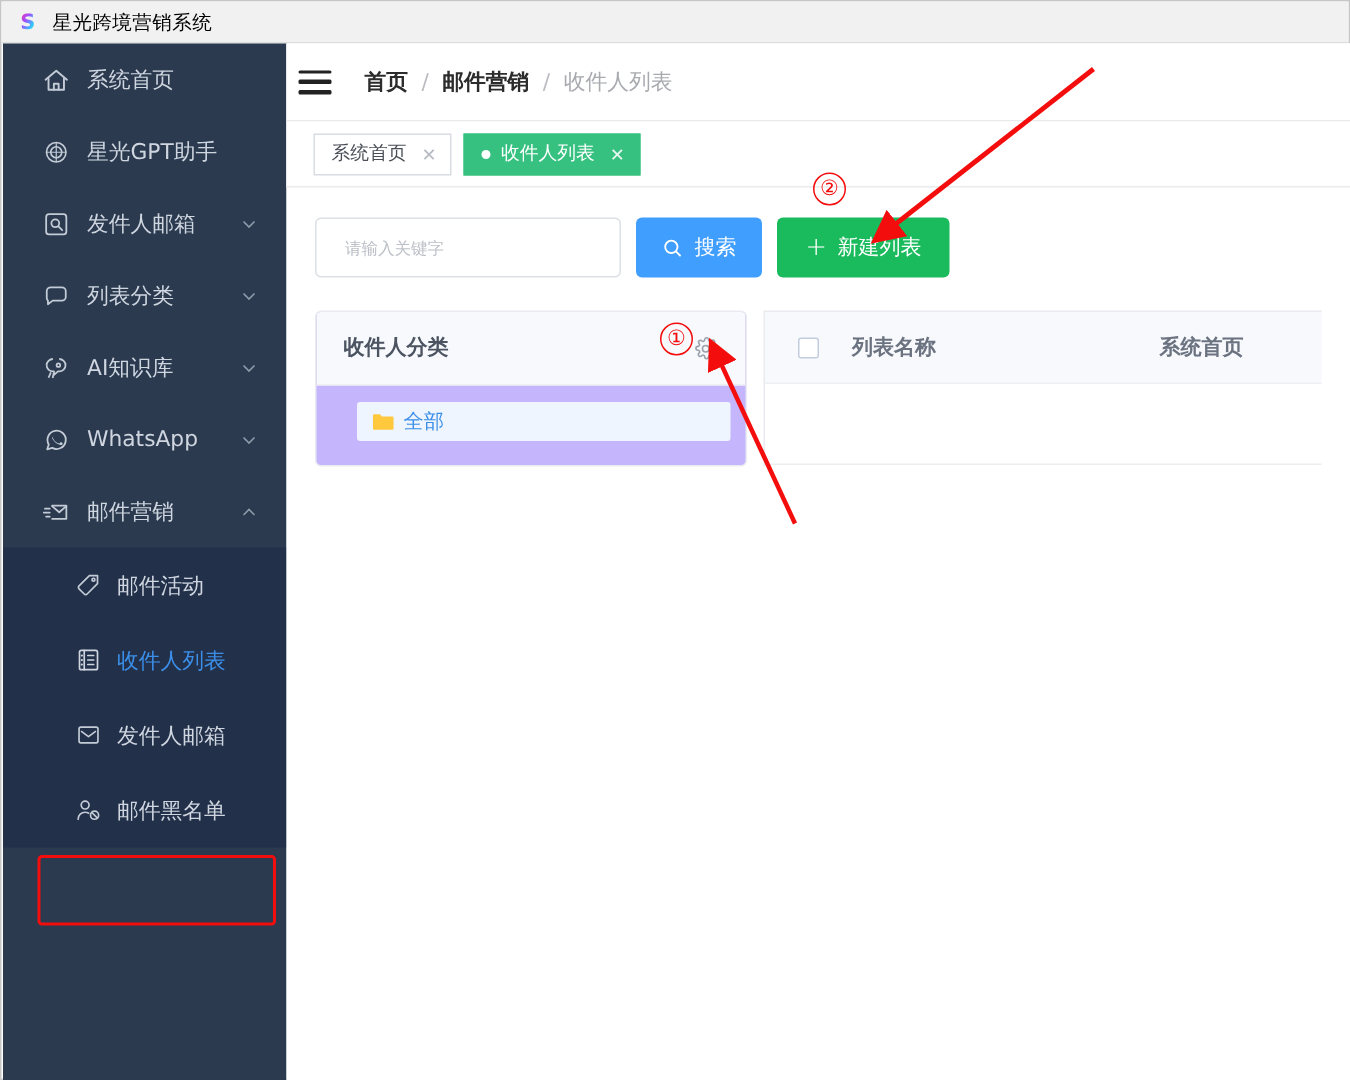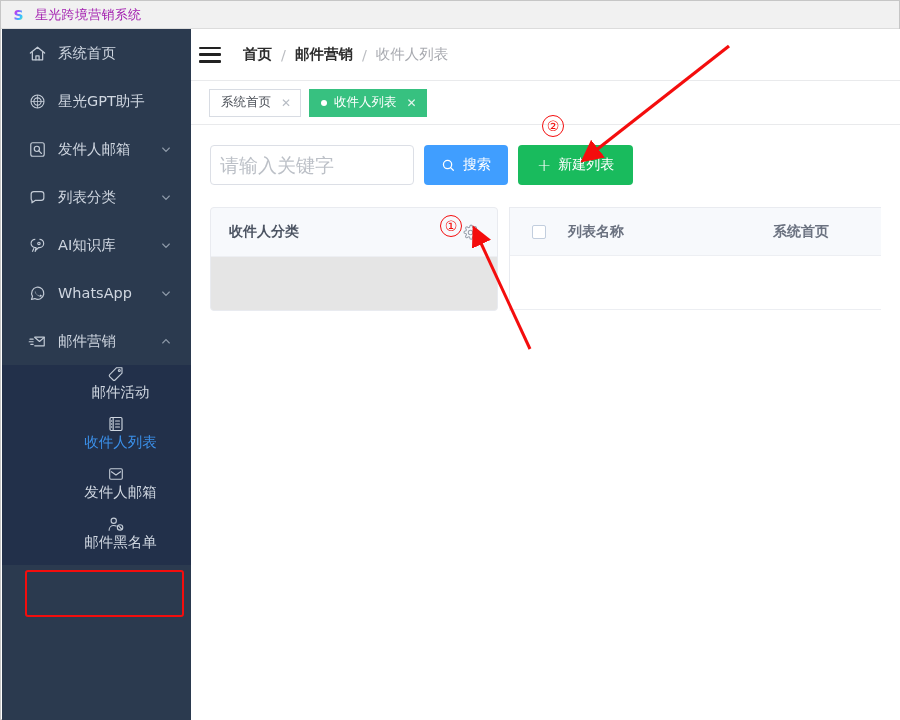--- a/index.html
+++ b/index.html
@@ -22,21 +22,21 @@
     background:#f1f1f1;
     border-bottom:1px solid #dcdcdc;
     display:flex; align-items:center; padding-left:9px;
   }
   .logo-s {
     width:17px; height:17px; position:relative; margin-right:8px;
     display:flex; align-items:center; justify-content:center;
   }
   .logo-s svg { display:block; }
   .titlebar-title {
-    font-size:13px; color:#a21caf; letter-spacing:.3px;
+    font-size:13px; color:#000000; letter-spacing:.3px;
     font-family:"DejaVu Sans","Liberation Sans",sans-serif;
   }
 
   
   .sidebar {
     position:absolute; left:1px; top:28px; width:189px; height:691px;
     background:#2b3a4f;
     overflow:hidden;
   }
   .nav-item {
@@ -55,21 +55,21 @@
   }
   .chev {
     position:absolute; right:21px; top:50%; transform:translateY(-50%);
     width:9px; height:9px; color:#8d99a8;
   }
   .chev svg { display:block; }
 
   .submenu { background:#22304a; }
   .sub-item {
     height:50px; display:flex; align-items:center; padding-left:48px;
-    position:relative; cursor:pointer;flex-direction:column;
+    position:relative; cursor:pointer;
   }
   .sub-item .ico {
     width:18px; height:18px; flex:0 0 18px;
     display:flex; align-items:center; justify-content:center;
     margin-right:10px; color:#c3cbd6;
   }
   .sub-item .sub-label {
     font-size:14.5px; color:#cfd6e0; white-space:nowrap;
     font-family:"DejaVu Sans","Liberation Sans",sans-serif;
   }
@@ -115,39 +115,39 @@
   .tab.sel { background:#3cb371; background:#37c180; color:#fff; border:1px solid #37c180; }
   .tab .dot { width:6px; height:6px; border-radius:50%; background:#fff; margin-right:7px; }
   .tab .x { margin-left:10px; font-size:12px; color:#b7bcc4; line-height:1; }
   .tab.sel .x { color:#e6f7ee; }
 
   .content { padding:20px 19px 0 19px; }
 
   .toolbar { display:flex; align-items:center; gap:10px; }
   .search-input {
     width:204px; height:40px; border:1px solid #dcdfe6; border-radius:4px;
-    padding:0 9px; font-size:19px; color:#737373; outline:none; background:#fff;
+    padding:0 19px; font-size:11px; color:#737373; outline:none; background:#fff;
     font-family:"DejaVu Sans","Liberation Sans",sans-serif;
   }
   .search-input::placeholder { color:#bcc0c7; }
   .btn {
     height:40px; border:none; border-radius:4px; cursor:pointer;
     display:inline-flex; align-items:center; justify-content:center;
     gap:7px; color:#fff; font-size:14px; padding:0 17px;
     font-family:"DejaVu Sans","Liberation Sans",sans-serif;
   }
   .btn-search { background:#409eff; }
   .btn-new { background:#19bb5d; padding:0 19px; }
   .btn svg { display:block; }
   .plus { font-size:17px; line-height:1; font-weight:300; }
 
   .panels { display:flex; gap:11px; margin-top:22px; }
   .left-card {
     width:288px; border:1px solid #e9ebf0; border-radius:4px;
-    background:#e5e5e5; overflow:hidden; height:104px;
+    background:#c4b5fd; overflow:hidden; height:104px;
   }
   .left-card-head {
     height:49px; background:#f7f9fc; border-bottom:1px solid #edeff3;
     display:flex; align-items:center; padding:0 18px 0 18px;
   }
   .left-card-title { font-size:14px; color:#4c5462; font-weight:bold;
       font-family:"DejaVu Sans","Liberation Sans",sans-serif; }
   .gear { margin-left:auto; width:17px; height:17px; color:#9aa1ad; cursor:pointer; }
   .gear svg { display:block; }
   .tree { padding:11px 0 0 0; }
@@ -416,20 +416,30 @@
         <div class="left-card">
           <div class="left-card-head">
             <span class="left-card-title">收件人分类</span>
             <span class="gear">
               <svg width="17" height="17" viewBox="0 0 24 24" fill="none" stroke="currentColor" stroke-width="1.5" stroke-linejoin="round">
                 <circle cx="12" cy="12" r="3.1"></circle>
                 <path d="M19.3 14.2a1.5 1.5 0 0 0 .3 1.6l.1.1a1.8 1.8 0 1 1-2.5 2.5l-.1-.1a1.5 1.5 0 0 0-1.6-.3 1.5 1.5 0 0 0-.9 1.4v.2a1.8 1.8 0 1 1-3.6 0v-.1a1.5 1.5 0 0 0-1-1.4 1.5 1.5 0 0 0-1.6.3l-.1.1a1.8 1.8 0 1 1-2.5-2.5l.1-.1a1.5 1.5 0 0 0 .3-1.6 1.5 1.5 0 0 0-1.4-.9h-.2a1.8 1.8 0 1 1 0-3.6h.1a1.5 1.5 0 0 0 1.4-1 1.5 1.5 0 0 0-.3-1.6l-.1-.1A1.8 1.8 0 1 1 8.3 4.6l.1.1a1.5 1.5 0 0 0 1.6.3h.1a1.5 1.5 0 0 0 .9-1.4v-.2a1.8 1.8 0 1 1 3.6 0v.1a1.5 1.5 0 0 0 .9 1.4 1.5 1.5 0 0 0 1.6-.3l.1-.1a1.8 1.8 0 1 1 2.5 2.5l-.1.1a1.5 1.5 0 0 0-.3 1.6v.1a1.5 1.5 0 0 0 1.4.9h.2a1.8 1.8 0 1 1 0 3.6h-.1a1.5 1.5 0 0 0-1.4.9z"></path>
               </svg>
             </span>
           </div>
+          <div class="tree">
+            <div class="tree-node">
+              <span class="folder">
+                <svg width="15" height="13" viewBox="0 0 16 14">
+                  <path d="M0.6 2.2a1 1 0 0 1 1-1h4l1.4 1.6h7.4a1 1 0 0 1 1 1v7.6a1 1 0 0 1-1 1H1.6a1 1 0 0 1-1-1z" fill="#ffc83d"></path>
+                </svg>
+              </span>
+              <span class="tree-label">全部</span>
+            </div>
+          </div>
         </div>
 
         <div class="right-card">
           <div class="thead">
             <span class="th-check">
               <span class="chk"></span>
             </span>
             <span class="th th-name">列表名称</span>
             <span class="th">系统首页</span>
           </div>

